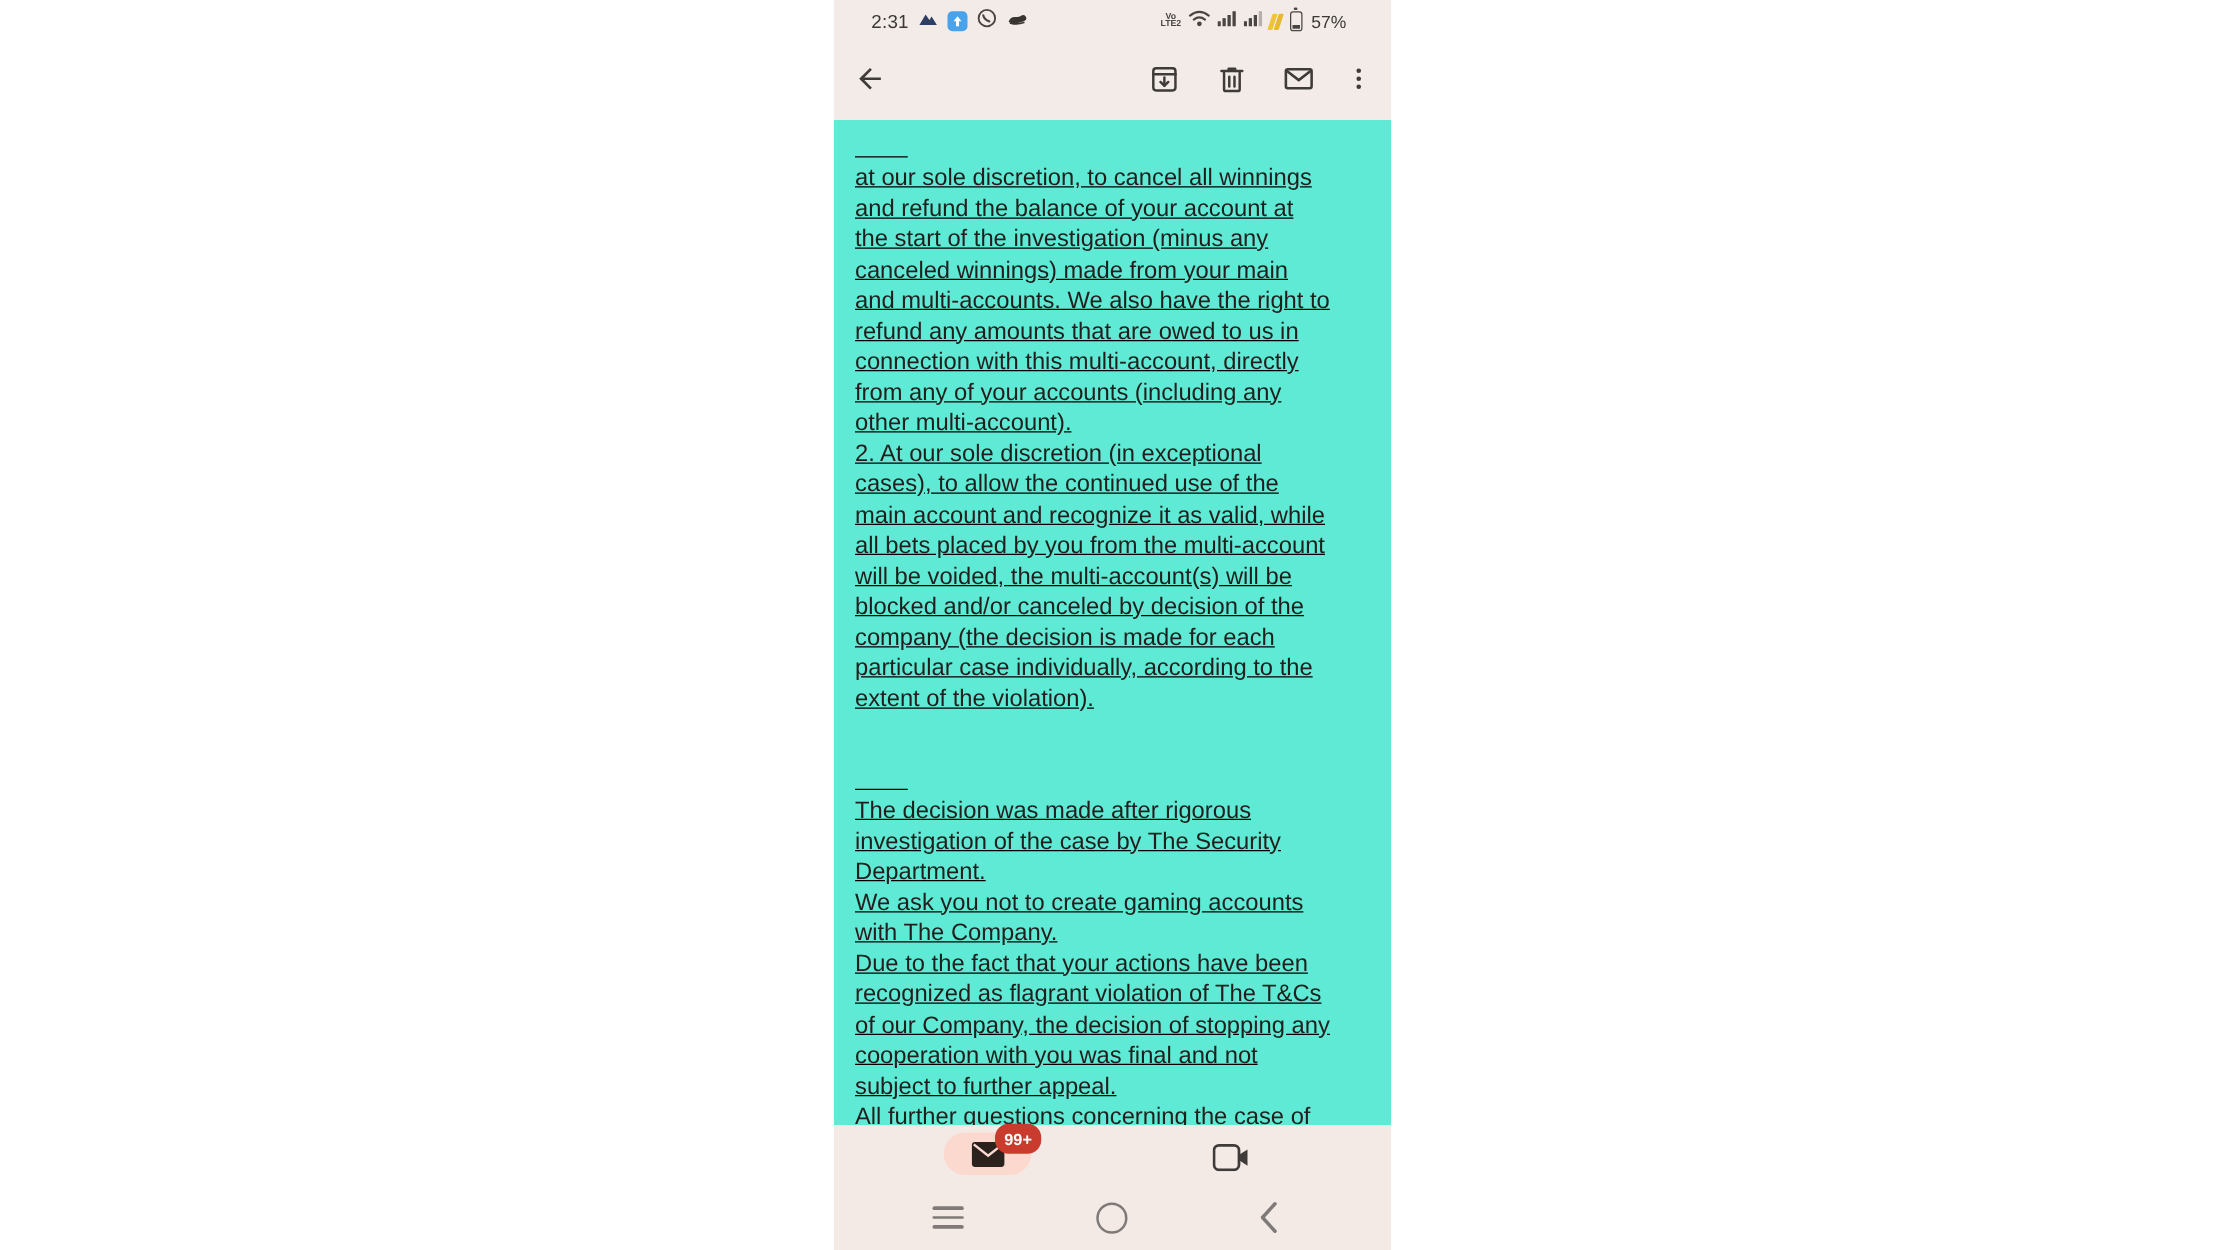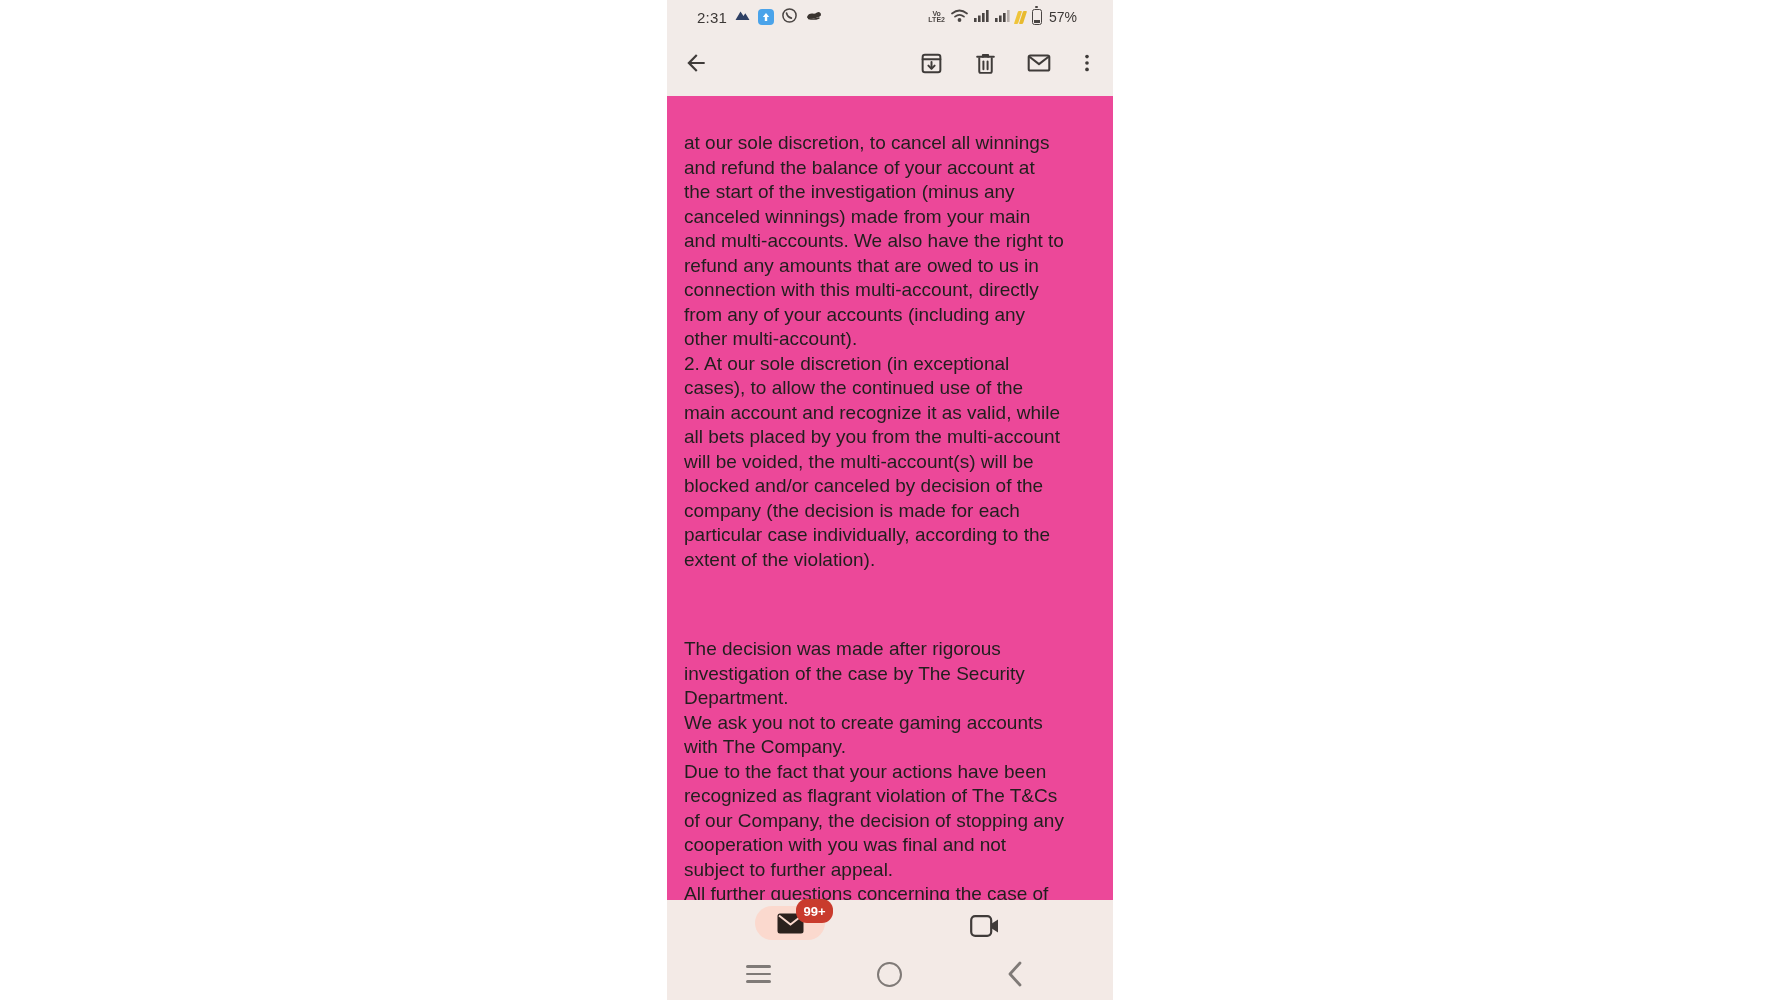--- a/index.html
+++ b/index.html
@@ -28,21 +28,21 @@
   
   .toolbar { position:absolute; top:34px; left:0; right:0; height:62px; }
   .icon-btn { background:none; border:none; padding:0; cursor:pointer; display:flex; align-items:center; justify-content:center; width:40px; height:40px; }
   .icon-btn svg { display:block; }
   .tb-back { position:absolute; left:9px; top:9px; }
   .tb-right { position:absolute; right:12px; top:9px; display:flex; gap:14px; align-items:center; }
   .stroke-ic { stroke:#3f3b39; fill:none; stroke-width:1.9; stroke-linecap:round; stroke-linejoin:round; }
   .fill-ic { fill:#3f3b39; }
 
   
-  .body-scroll { position:absolute; top:96px; left:0; right:0; bottom:100px; background:#ec4899; overflow:hidden; z-index:1; }
+  .body-scroll { position:absolute; top:96px; left:0; right:0; bottom:100px; background:#5eead4; overflow:hidden; z-index:1;text-decoration:underline; }
   .email-text { margin-top:-14px; padding-left:17px; color:#211f1e; font-size:19px; line-height:24.5px; white-space:pre; }
   .email-text p { margin:0 0 16px 0; }
 
   
   .bottombar { position:absolute; left:0; right:0; bottom:0; height:100px; background:#f3eae6; z-index:3; }
   .tab { position:absolute; background:none; border:none; cursor:pointer; }
   .tab-mail { left:85px; top:4px; width:76px; height:42px; }
   .pill { position:absolute; left:3px; top:2px; width:70px; height:34px; border-radius:17px; background:#fbd9ce; display:flex; align-items:center; justify-content:center; }
   .badge { position:absolute; left:44px; top:-5px; min-width:37px; height:22px; border-radius:11px; background:#c93b2d; color:#ffffff; font-size:13px; font-weight:bold; display:flex; align-items:center; justify-content:center; padding:12px 6px; }
   .tab-meet { left:288px; top:8px; width:60px; height:36px; display:flex; align-items:center; justify-content:center; }

